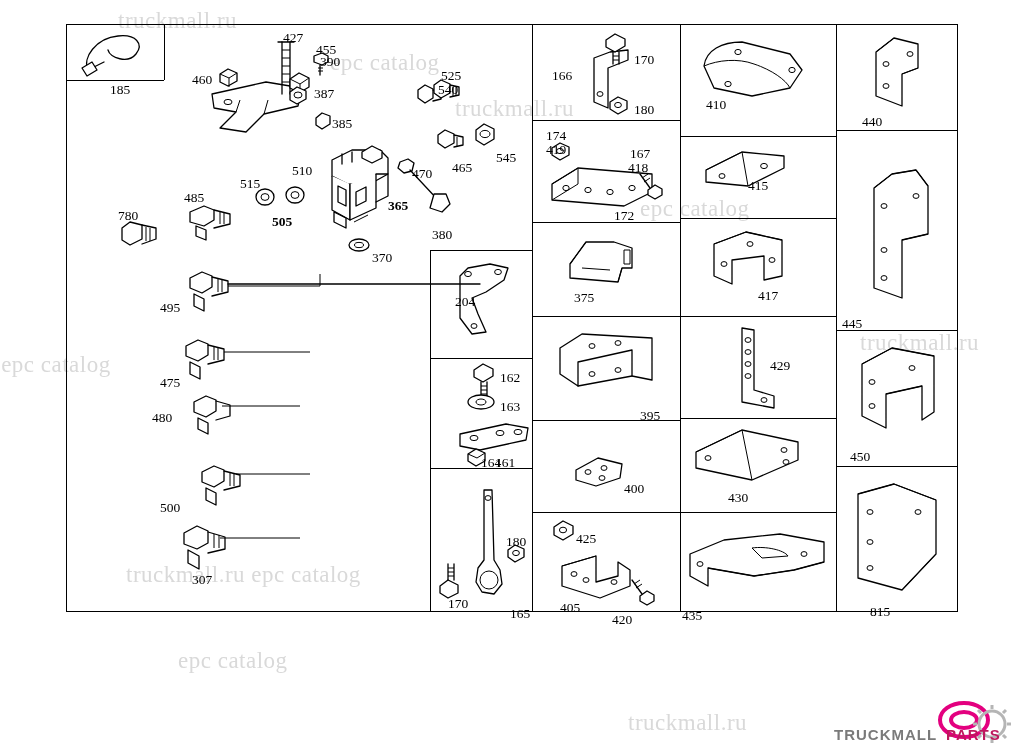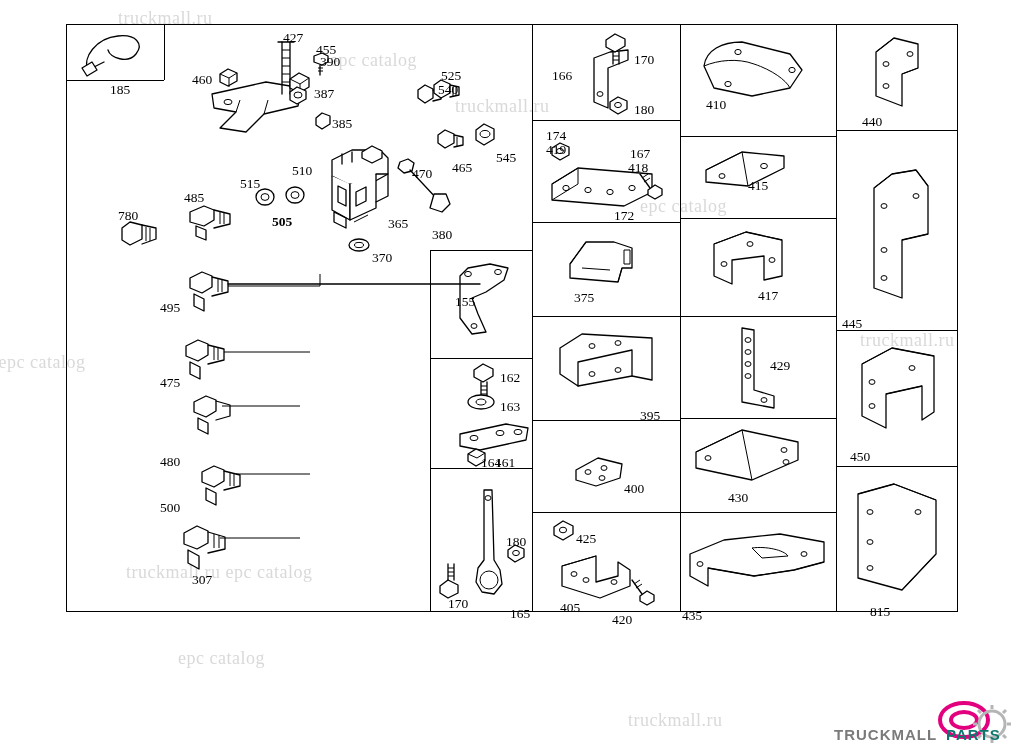--- a/index.html
+++ b/index.html
@@ -4,21 +4,21 @@
 <style>
   html,body{margin:0;padding:0;}
   body{
     width:1024px;height:750px;background:#ffffff;
     font-family:"Liberation Sans", sans-serif;
     position:relative;overflow:hidden;color:#000;
   }
   #sheet{position:absolute;left:0;top:0;width:1024px;height:750px;}
   
   .wm{
-    position:absolute;color:#d9d9d9;font-size:18px;letter-spacing:.5px;
+    position:absolute;color:#d9d9d9;font-size:23px;letter-spacing:.5px;
     white-space:nowrap;user-select:none;font-family:"Liberation Serif",serif;
   }
   
   .frame{position:absolute;border:1.6px solid #000;box-sizing:border-box;}
   .vline{position:absolute;background:#000;width:1.4px;}
   .hline{position:absolute;background:#000;height:1.4px;}
   
   .lbl{
     position:absolute;font-size:13.5px;font-family:"Liberation Serif",serif;
     color:#000;white-space:nowrap;
@@ -428,29 +428,29 @@
       <div class="lbl" style="left: 398px; top: 82px; margin-left: 40px;">540</div>
       <div class="lbl" style="left: 441px; top: 68px;">525</div>
       <div class="lbl" style="left: 412px; top: 166px;">470</div>
       <div class="lbl" style="left: 452px; top: 160px;">465</div>
       <div class="lbl" style="left: 496px; top: 150px;">545</div>
       <div class="lbl" style="left: 240px; top: 176px;">515</div>
       <div class="lbl" style="left: 292px; top: 163px;">510</div>
       <div class="lbl" style="left: 272px; top: 214px; font-weight: bold;">505</div>
       <div class="lbl" style="left: 184px; top: 190px;">485</div>
       <div class="lbl" style="left: 118px; top: 208px;">780</div>
-      <div class="lbl" style="left: 388px; top: 216px;">365</div>
+      <div class="lbl" style="left: 388px; top: 198px; font-weight: bold;">365</div>
       <div class="lbl" style="left: 432px; top: 227px; text-align: center;">380</div>
       <div class="lbl" style="left: 372px; top: 250px;">370</div>
       <div class="lbl" style="left: 160px; top: 300px;">495</div>
       <div class="lbl" style="left: 160px; top: 375px;">475</div>
-      <div class="lbl" style="left: 160px; top: 410px; margin-top: 44px;">480</div>
+      <div class="lbl" style="left: 152px; top: 410px;">480</div>
       <div class="lbl" style="left: 160px; top: 500px;">500</div>
       <div class="lbl" style="left: 192px; top: 572px;">307</div>
-      <div class="lbl" style="left: 455px; top: 294px;">155</div>
+      <div class="lbl" style="left: 455px; top: 294px;">204</div>
       <div class="lbl" style="left: 500px; top: 370px;">162</div>
       <div class="lbl" style="left: 500px; top: 399px;">163</div>
       <div class="lbl" style="left: 438px; top: 455px; margin-left: 43px;">164</div>
       <div class="lbl" style="left: 495px; top: 455px;">161</div>
       <div class="lbl" style="left: 506px; top: 534px;">180</div>
       <div class="lbl" style="left: 448px; top: 596px;">170</div>
       <div class="lbl" style="left: 510px; top: 606px;">165</div>
       <div class="lbl" style="left: 552px; top: 68px;">166</div>
       <div class="lbl" style="left: 634px; top: 52px;">170</div>
       <div class="lbl" style="left: 634px; top: 102px;">180</div>
@@ -480,16 +480,16 @@
   <div id="brand">
     <svg style="left:102px;top:16px;" width="78" height="44" viewBox="0 0 78 44">
       <ellipse cx="28" cy="22" rx="24" ry="17" fill="none" stroke="#e3007f" stroke-width="4"></ellipse>
       <ellipse cx="28" cy="22" rx="13" ry="8" fill="none" stroke="#e3007f" stroke-width="4"></ellipse>
       <g stroke="#b5b5b5" stroke-width="3" fill="none">
         <circle cx="56" cy="26" r="13"></circle>
         <path d="M56 11 v-4 M56 41 v4 M41 26 h-4 M71 26 h4 M45 15 l-3 -3 M67 37 l3 3 M45 37 l-3 3 M67 15 l3 -3"></path>
       </g>
     </svg>
     <div class="bt" style="left:0px;top:44px;color:#7a7a7a;">TRUCKMALL</div>
-    <div class="bt" style="left:112px;top:44px;color:#0f766e;">PARTS</div>
+    <div class="bt" style="left:112px;top:44px;color:#be185d;">PARTS</div>
   </div>
 
 </div>
 
 </body></html>

